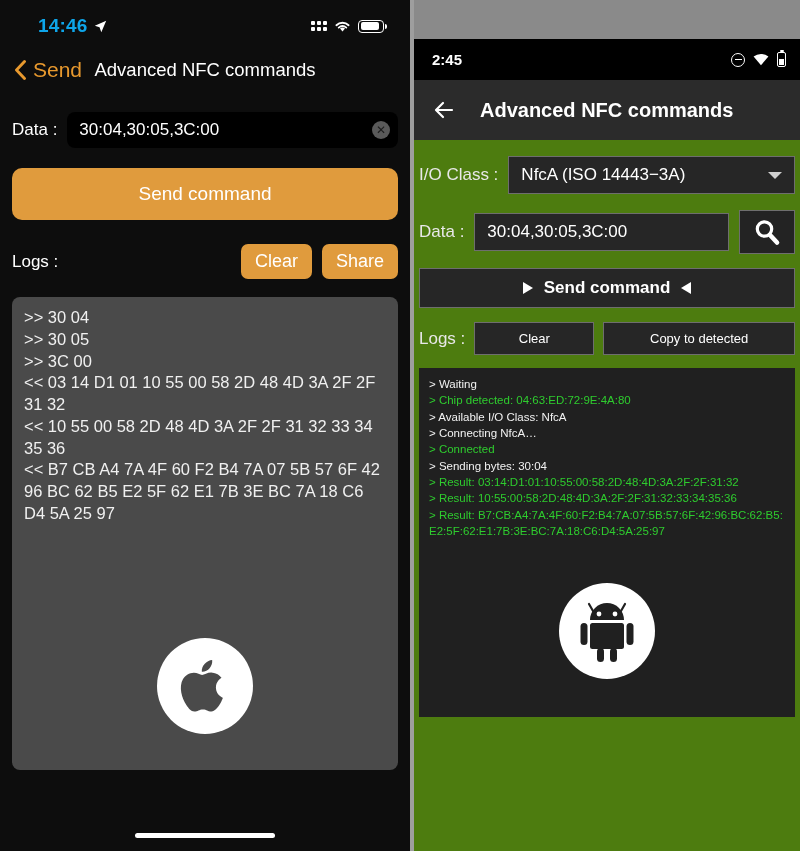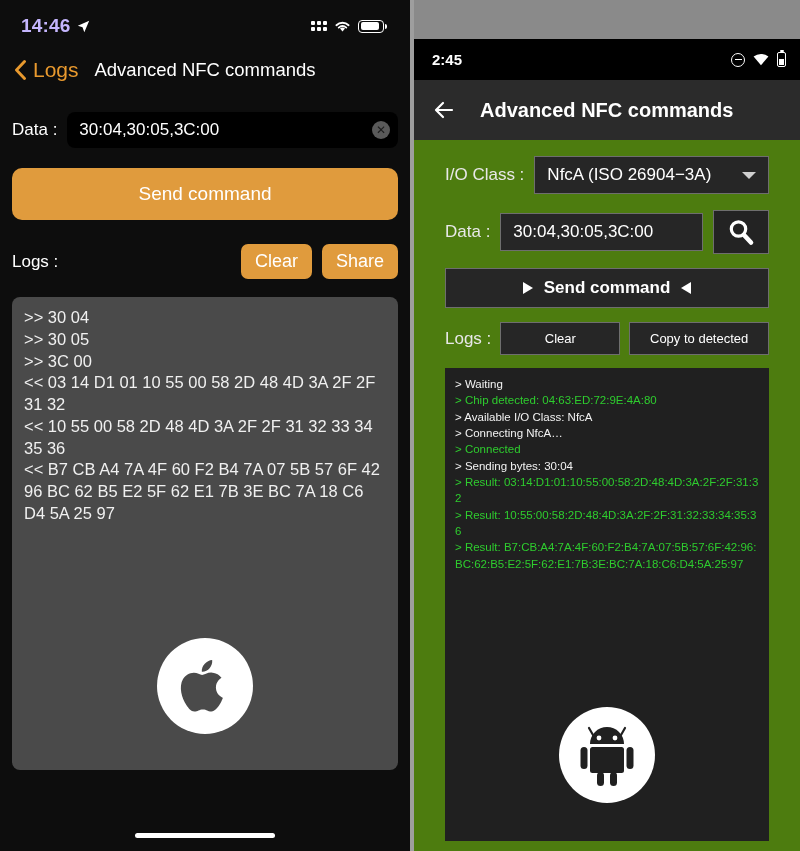--- a/index.html
+++ b/index.html
@@ -14,22 +14,22 @@
   
   .ios {
     position: relative;
     width: 410px; height: 851px;
     background: #0d0d0d;
     overflow: hidden;
   }
   .ios-statusbar {
     height: 44px;
     display: flex; align-items: center; justify-content: space-between;
-    padding: 8px 26px 0 21px;
-    color: #c4b5fd;
+    padding: 8px 26px 0 38px;
+    color: #0ea5e9;
   }
   .ios-time { font-size: 19px; font-weight: 600; letter-spacing: 0.2px; }
   .ios-time-wrap { display: flex; align-items: center; gap: 6px; }
   .loc-arrow { width: 13px; height: 13px; fill: #ffffff; transform: rotate(0deg); }
   .ios-status-right { display: flex; align-items: center; gap: 7px; }
   .sig-dots { display: grid; grid-template-columns: repeat(3, 4px); grid-template-rows: repeat(2,4px); gap: 2px; }
   .sig-dots i { display:block; width:4px; height:4px; background:#fff; border-radius:1px; }
   .batt {
     width: 26px; height: 13px; border: 1.6px solid #ffffff; border-radius: 4px;
     position: relative; padding: 1.5px;
@@ -120,21 +120,21 @@
   .and-batt i { display:block; width:100%; height:55%; background:#fff; margin-top:auto; }
   .and-batt { display:flex; flex-direction:column; }
 
   .and-appbar {
     height: 60px; background: #2b2b2b; display: flex; align-items: center;
     gap: 24px; padding: 0 18px;
   }
   .and-back { width: 24px; height: 24px; cursor: pointer; flex: none; }
   .and-title { color: #ffffff; font-size: 20px; font-weight: 700; }
 
-  .and-body { padding: 0 31px; }
+  .and-body { padding: 0 5px; }
   .and-row { display: flex; align-items: center; gap: 10px; margin-top: 16px; }
   .and-label { color: #e8e8e8; font-size: 17px; white-space: nowrap; }
   .and-select {
     flex: 1; height: 38px; background: #262626; border: 1px solid #6e6e6e;
     display: flex; align-items: center; padding: 0 12px; cursor: pointer;
   }
   .and-select span.val { color: #ffffff; font-size: 17px; flex: 1; }
   .caret { width: 0; height: 0; border-left: 7px solid transparent;
     border-right: 7px solid transparent; border-top: 7px solid #cfcfcf; }
   .and-input {
@@ -157,21 +157,21 @@
   .and-logs-row { margin-top: 14px; display: flex; align-items: center; gap: 9px; }
   .and-logs-label { color: #e8e8e8; font-size: 17px; white-space: nowrap; }
   .and-btn {
     background: #262626; border: 1px solid #6e6e6e; color: #ffffff;
     font-size: 13px; padding: 8px 0; text-align: center; cursor: pointer;
   }
   .and-btn.clear { width: 120px; }
   .and-btn.copy { flex: 1; }
 
   .and-logbox {
-    margin-top: 13px; height: 473px; background: #202020;
+    margin-top: 13px; height: 349px; background: #202020;
     padding: 8px 10px; position: relative; overflow: hidden;
   }
   .and-logline { font-size: 11.5px; line-height: 1.42; word-break: break-all; }
   .and-logline.white { color: #f2f2f2; }
   .and-logline.green { color: #2ecc2e; }
   .and-logo-circle {
     position: absolute; left: 50%; bottom: 38px; transform: translateX(-50%);
     width: 96px; height: 96px; border-radius: 50%; background: #ffffff;
     display: flex; align-items: center; justify-content: center;
   }
@@ -213,21 +213,21 @@
             <i></i>
           </span>
       </div>
     </div>
 
     <div class="ios-navbar">
       <div class="ios-back">
         <svg class="ios-back-chev" viewBox="0 0 12 20">
           <path d="M10 1.6 L2 10 L10 18.4" stroke="#e8992e" stroke-width="2.9" fill="none" stroke-linecap="round" stroke-linejoin="round"></path>
         </svg>
-        <span class="ios-back-label">Logs</span>
+        <span class="ios-back-label">Send</span>
       </div>
       <div class="ios-navtitle">Advanced NFC commands</div>
     </div>
 
     <div class="ios-body">
 
       <div class="ios-row-data">
         <span class="ios-label">Data :</span>
         <div class="ios-input">
           <span class="val">30:04,30:05,3C:00</span>
@@ -289,21 +289,21 @@
         <path d="M20 12 H5 M11 5 L4 12 L11 19" stroke="#ffffff" stroke-width="2.2" fill="none" stroke-linecap="round" stroke-linejoin="round"></path>
       </svg>
       <span class="and-title">Advanced NFC commands</span>
     </div>
 
     <div class="and-body">
 
       <div class="and-row">
         <span class="and-label">I/O Class :</span>
         <div class="and-select">
-          <span class="val">NfcA (ISO 26904−3A)</span>
+          <span class="val">NfcA (ISO 14443−3A)</span>
           <span class="caret"></span>
         </div>
       </div>
 
       <div class="and-row">
         <span class="and-label">Data :</span>
         <div class="and-input">
           <span class="val">30:04,30:05,3C:00</span>
         </div>
         <div class="and-search-btn">

